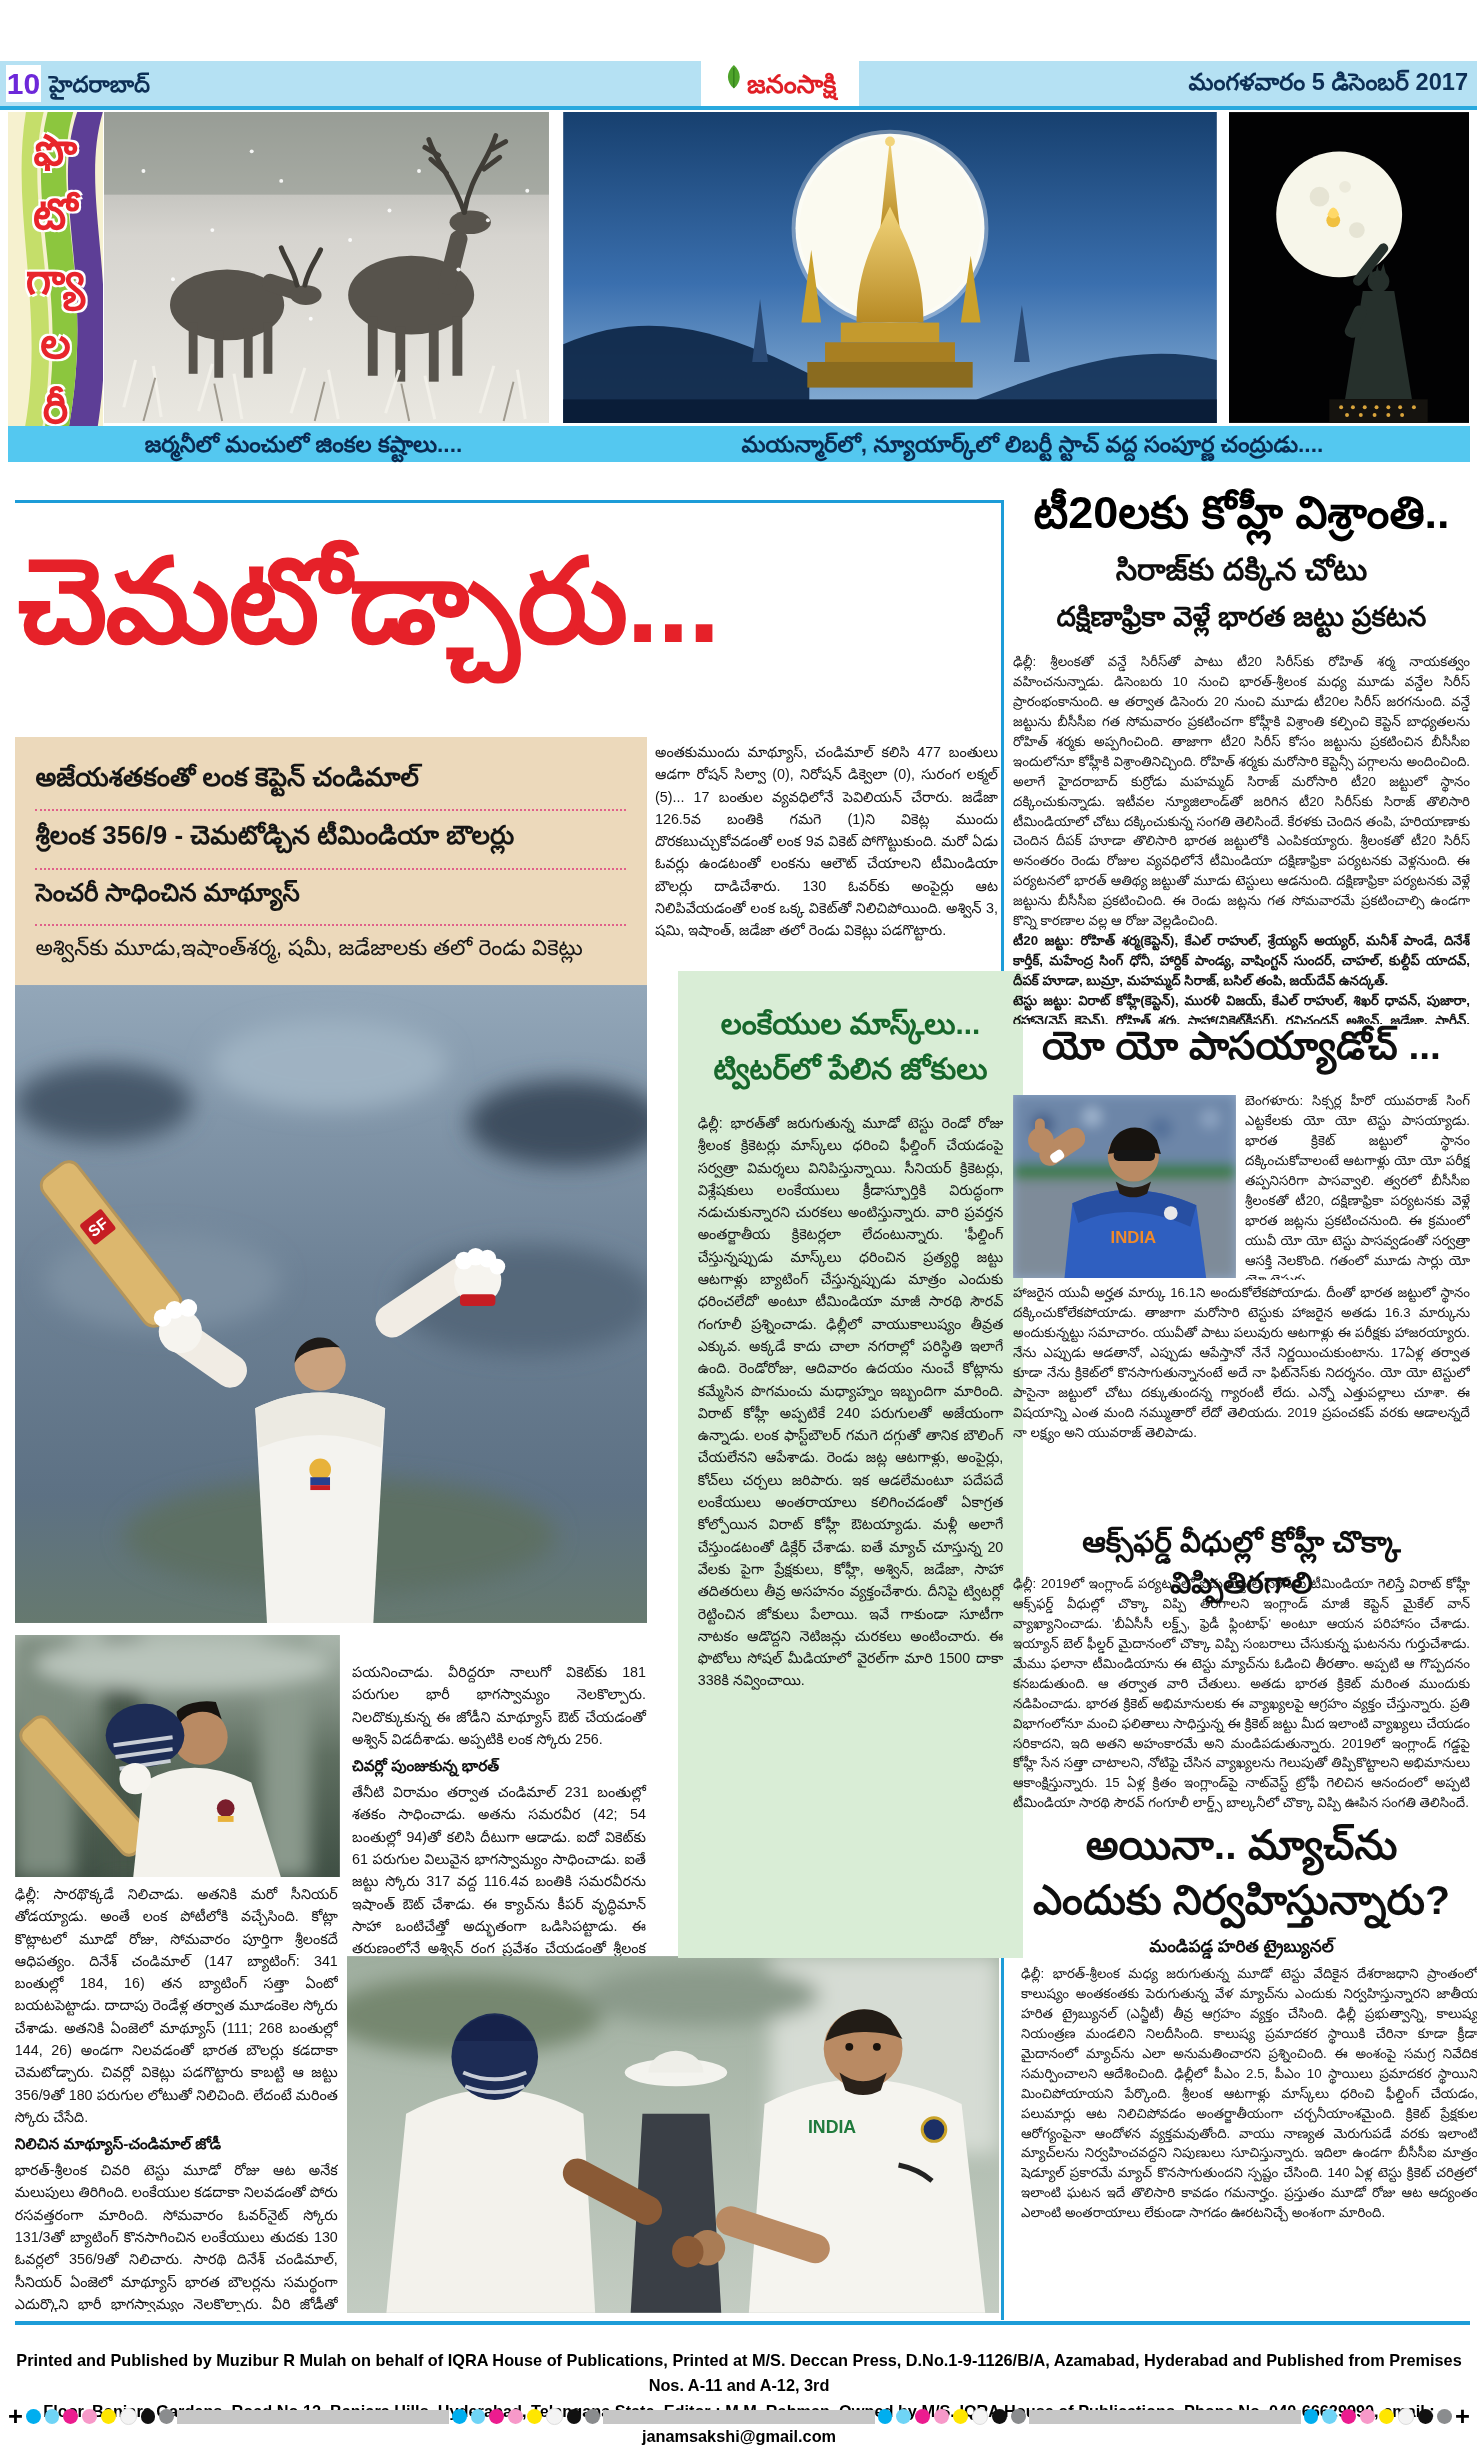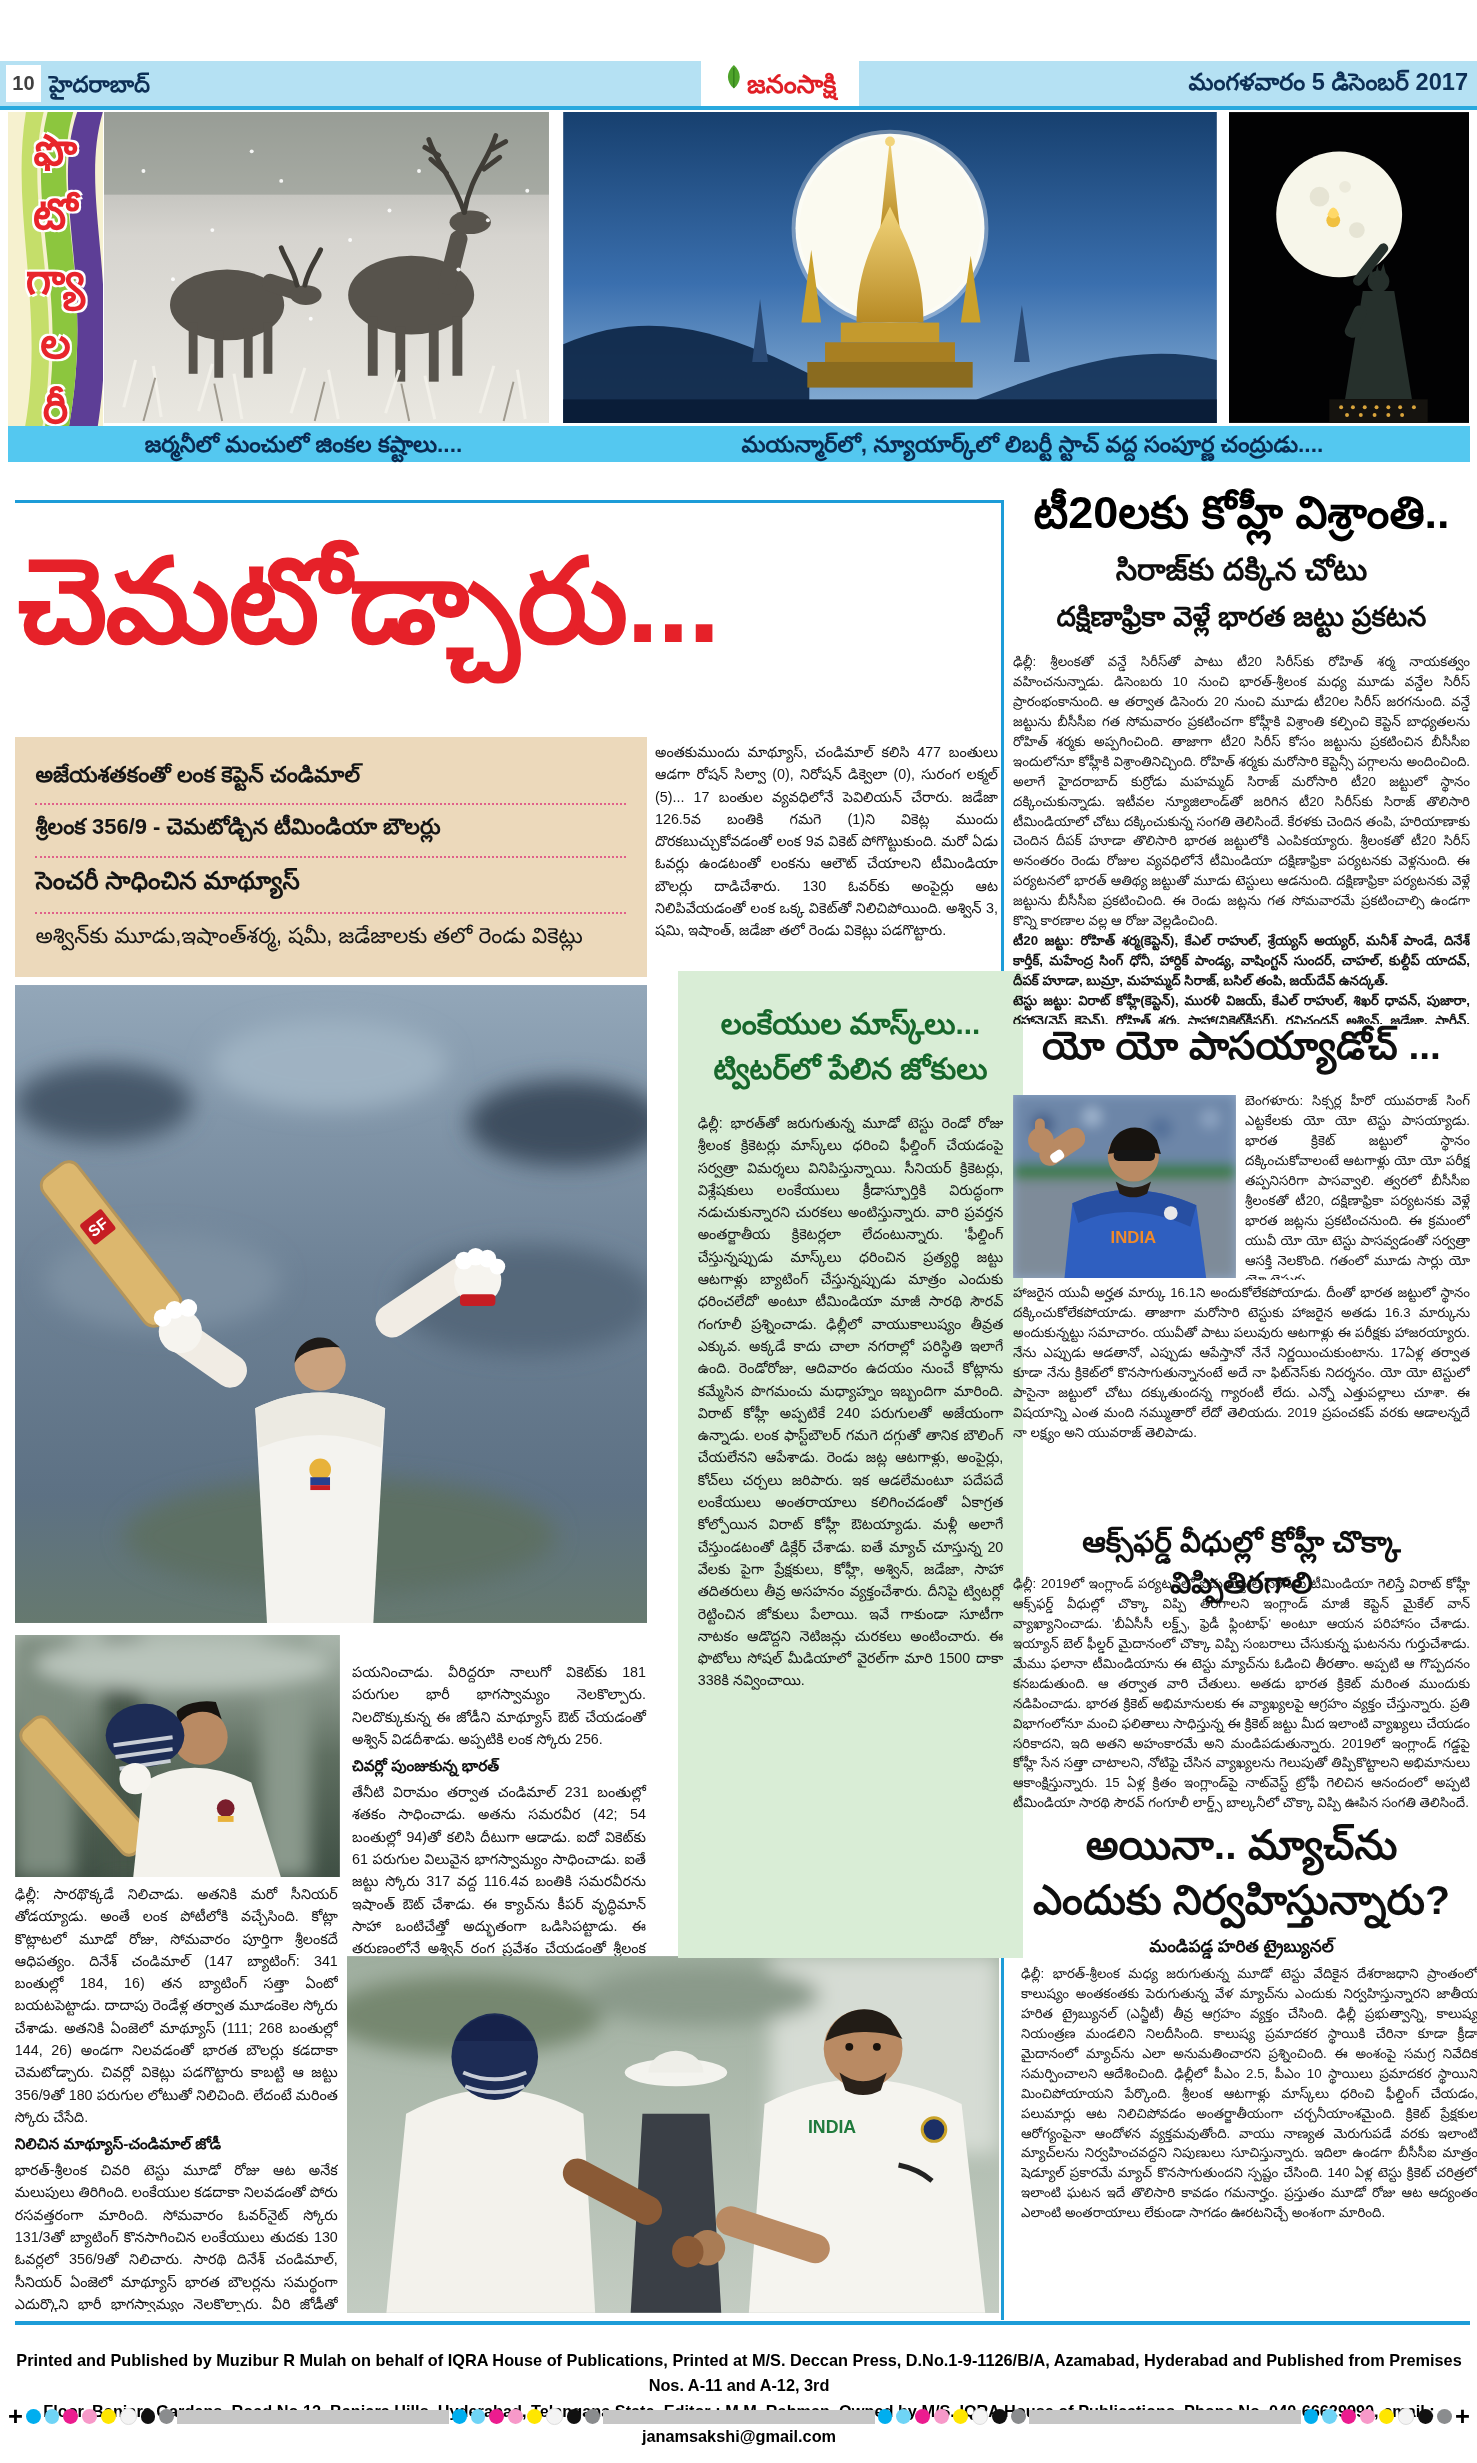--- a/index.html
+++ b/index.html
@@ -4,22 +4,22 @@
 <style>
   html,body{margin:0;padding:0;background:#ffffff;}
   body{font-family:"Liberation Sans","DejaVu Sans",sans-serif;}
   #page{position:relative;width:1478px;height:2464px;background:#fff;overflow:hidden;}
   .abs{position:absolute;}
   .para{font-size:14.3px;line-height:1.56;text-align:justify;color:#141414;}
   .center{text-align:center;}
 
   
   .header-bar{left:0;top:61px;width:1478px;height:45px;background:#b5e1f3;}
-  .pageno{left:5.9px;top:65px;width:35px;height:37px;background:#ffffff;color:#404040;
-          font-size:20px;font-weight:bold;display:flex;align-items:center;justify-content:center;}
+  .pageno{left:5.9px;top:65px;width:35px;height:37px;background:#ffffff;color:#6d28d9;
+          font-size:30px;font-weight:bold;display:flex;align-items:center;justify-content:center;}
   .city{left:49px;top:71px;font-size:22.7px;font-weight:bold;color:#0d2f55;}
   .masthead-box{left:701px;top:47px;width:158px;height:63px;background:#ffffff;
           display:flex;align-items:center;justify-content:center;gap:3.9px;}
   .masthead-text{color:#e01f26;font-size:25.6px;font-weight:800;margin-top:17px;}
   .date{right:9.9px;top:69px;position:absolute;font-size:23.6px;font-weight:bold;color:#0d2f55;}
   .rule-under-header{left:0;top:106px;width:1478px;height:3.9px;background:#29a9de;}
 
   
   .gal-banner{left:7.9px;top:112px;width:95px;height:347px;background:#f6f1cf;overflow:hidden;}
   .gal-letters{position:absolute;left:0;top:5.9px;width:95px;display:flex;flex-direction:column;align-items:center;}
@@ -32,21 +32,21 @@
   .h-rule{left:14.8px;top:500px;width:986px;height:3px;background:#1d9cd8;}
   .v-rule{left:1001px;top:500px;width:3px;height:1820px;background:#1d9cd8;}
   .bottom-rule{left:14.8px;top:2321px;width:1455px;height:3.9px;background:#1d9cd8;}
 
   
   .lead-headline{left:17.7px;top:510px;width:660px;font-size:118px;line-height:1.55;white-space:nowrap;
      color:#e62129;font-weight:800;letter-spacing:-2px;}
   .deck-box{left:14.8px;top:737px;width:591px;background:#ecd9bb;padding:15.8px 20.7px 13.8px 20.7px;}
   .deck-row{padding:8.9px 0 10.8px 0;}
   .deck-row.sep{border-bottom:2px dotted #e0608a;}
-  .deck1,.deck2{font-size:22px;font-weight:800;color:#151515;}
+  .deck1,.deck2{font-size:26px;font-weight:800;color:#151515;}
   .deck3{font-size:24.6px;font-weight:bold;color:#151515;}
   .deck4{font-size:21.7px;font-weight:normal;color:#151515;}
 
   .mid-top-para{left:655px;top:741px;width:343px;}
   .big-photo{left:14.8px;top:985px;width:632px;height:638px;}
   .kiss-photo{left:14.8px;top:1635px;width:325px;height:242px;}
   .midleft-col{left:352px;top:1633px;width:294px;margin-top:28px;}
   .colA{left:14.8px;top:1883px;width:323px;height:429px;overflow:hidden;}
   .handshake-photo{left:347px;top:1956px;width:652px;height:357px;}
   .subhead{font-weight:bold;font-size:15.3px;color:#111;margin:6.9px 0 3px 0;}

